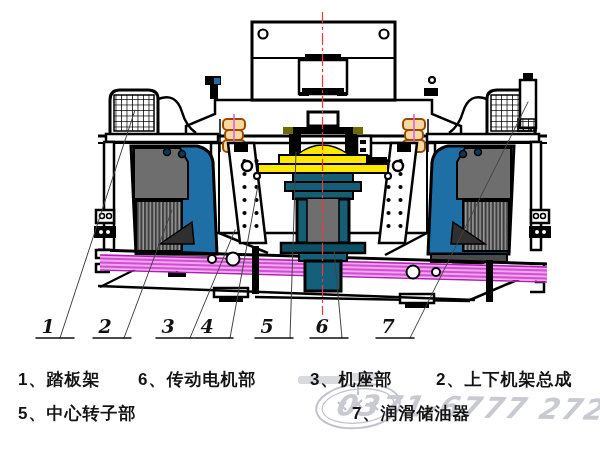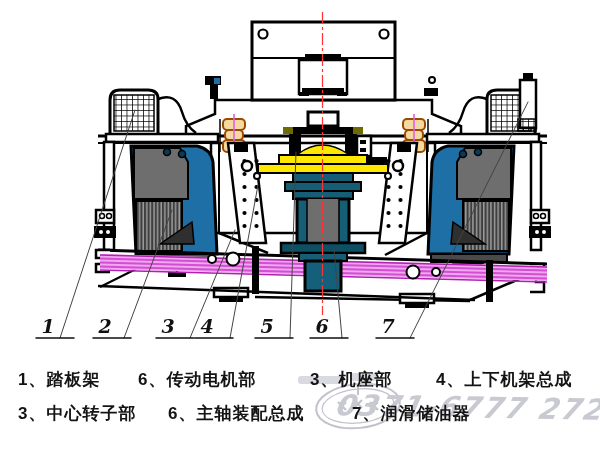--- a/index.html
+++ b/index.html
@@ -248,19 +248,18 @@
       <rect x="18" y="8" width="44" height="8" rx="3" fill="#cfcfd8" opacity="0.8"></rect>
       <rect x="70" y="5" width="28" height="8" rx="3" fill="#cfcfd8" opacity="0.8"></rect>
       <text class="wm-phone" x="66" y="46" transform="skewX(-12) rotate(1)">0371-6777 2727</text>
     </svg>
   </div>
 
   <div id="legend">
     <span class="lg" style="left:18px;top:8px">1、踏板架</span>
     <span class="lg" style="left:138px;top:8px">6、传动电机部</span>
     <span class="lg" style="left:310px;top:8px">3、机座部</span>
-    <span class="lg" style="left:436px;top:8px">4、上下机架总成</span>
-    <span class="lg" style="left:18px;top:42px">3、中心转子部</span>
-    <span class="lg" style="left:168px;top:42px">6、主轴装配总成</span>
+    <span class="lg" style="left:436px;top:8px">2、上下机架总成</span>
+    <span class="lg" style="left:18px;top:42px">5、中心转子部</span>
     <span class="lg" style="left:352px;top:42px">7、润滑储油器</span>
   </div>
 
 </div>
 
 </body></html>

